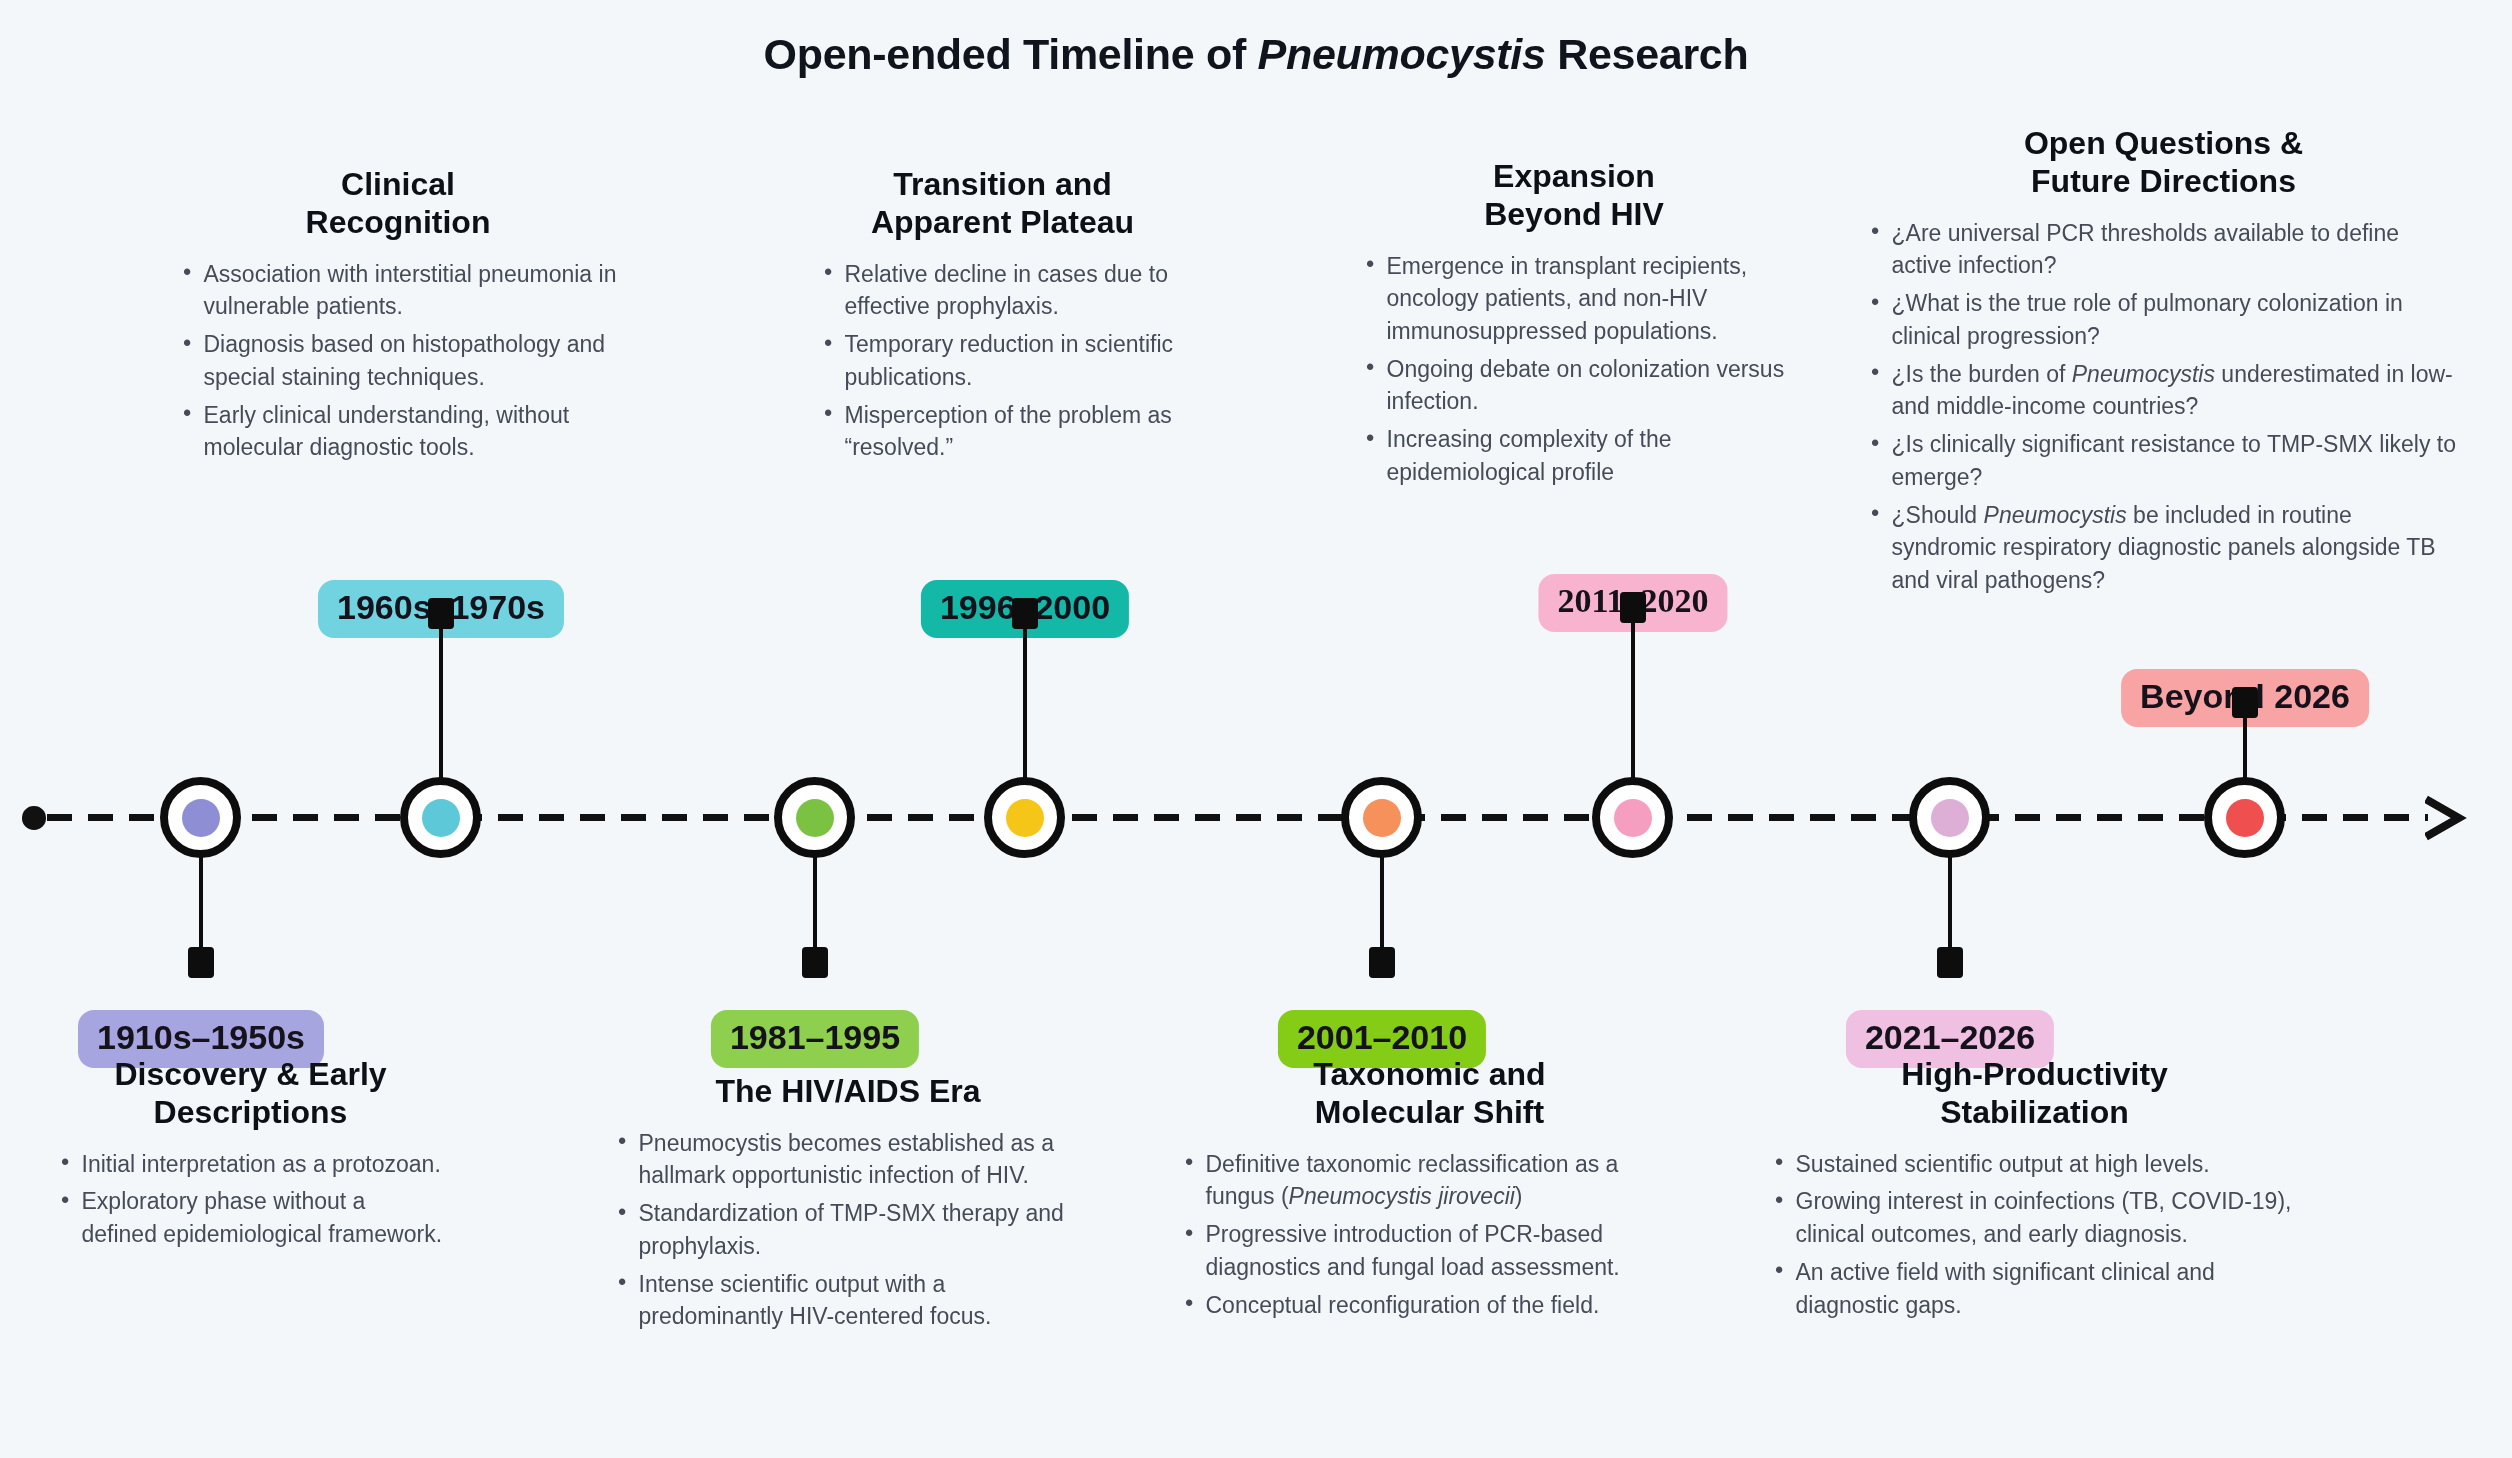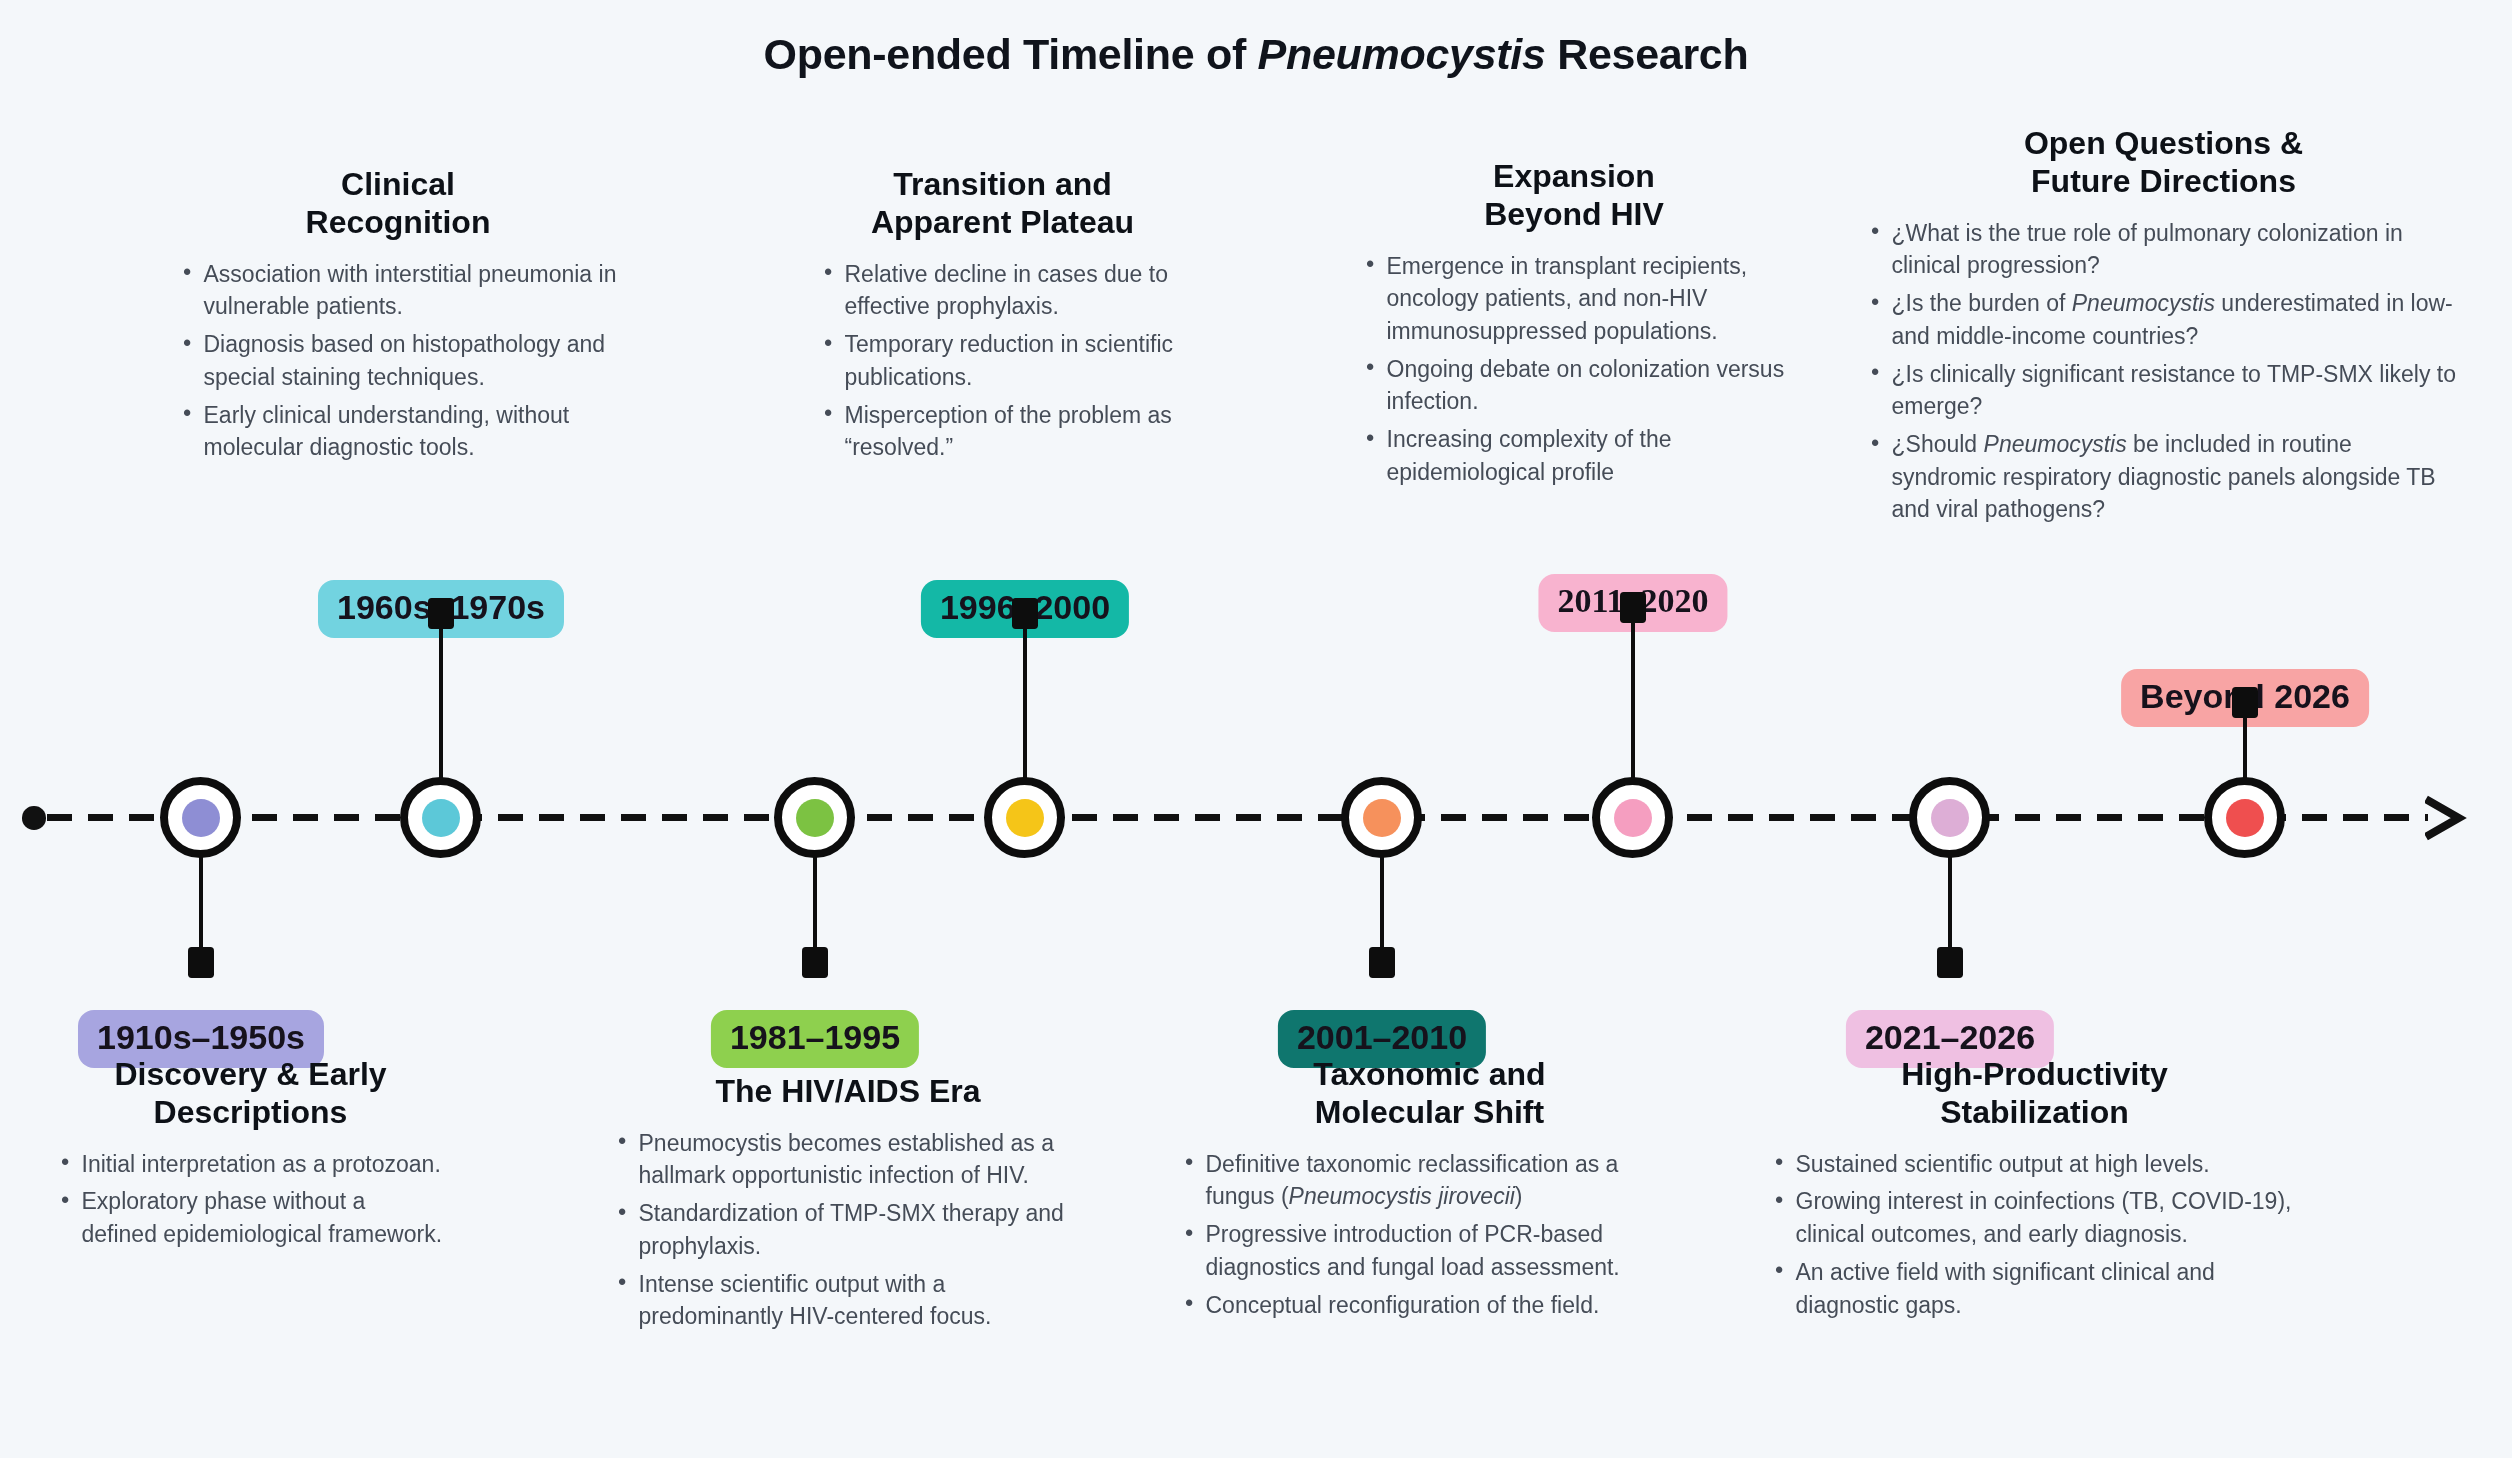--- a/index.html
+++ b/index.html
@@ -194,20 +194,21 @@
       <li> Increasing complexity of the epidemiological profile</li>
     </ul>
   </div>
 
   <div class="block" style="left:1865px; top:125px; width:597px;">
     <h3 class="center">
       <span>Open Questions &amp;</span><br>
       <span>Future Directions</span>
     </h3>
     <ul>
+      <li>¿Are universal PCR thresholds available to define active infection?</li>
       <li>¿What is the true role of pulmonary colonization in clinical progression?</li>
       <li><span>¿Is the burden of </span><em>Pneumocystis</em><span> underestimated in low- and middle-income countries?</span></li>
       <li>¿Is clinically significant resistance to TMP-SMX likely to emerge?</li>
       <li><span>¿Should </span><em>Pneumocystis</em><span> be included in routine syndromic respiratory diagnostic panels alongside TB and viral pathogens?</span></li>
     </ul>
   </div>
 
   <div class="badge" style="left:441px; top:543px; background:#72d3e0;">1960s–1970s</div>
   <div class="stem up" style="left:441px; top:602px; height:181px;">
       <span class="nub"></span>
@@ -267,21 +268,21 @@
   <div class="badge" style="left:201px; top:973px; background:#a7a5e0;">1910s–1950s</div>
 
   <div class="stem down" style="left:815px; top:854px; height:120px;">
       <span class="nub"></span>
     </div>
   <div class="badge" style="left:815px; top:973px; background:#8ed04e;">1981–1995</div>
 
   <div class="stem down" style="left:1382px; top:854px; height:120px;">
       <span class="nub"></span>
     </div>
-  <div class="badge" style="left:1382px; top:973px; background:#0f766e;">2001–2010</div>
+  <div class="badge" style="left:1382px; top:973px; background:#84cc16;">2001–2010</div>
 
   <div class="stem down" style="left:1950px; top:854px; height:120px;">
       <span class="nub"></span>
     </div>
   <div class="badge" style="left:1950px; top:973px; background:#efc0e2;">2021–2026</div>
 
   <div class="block" style="left:55px; top:1056px; width:391px;">
     <h3 class="center">
       <span>Discovery &amp; Early</span><br>
       <span>Descriptions</span>

